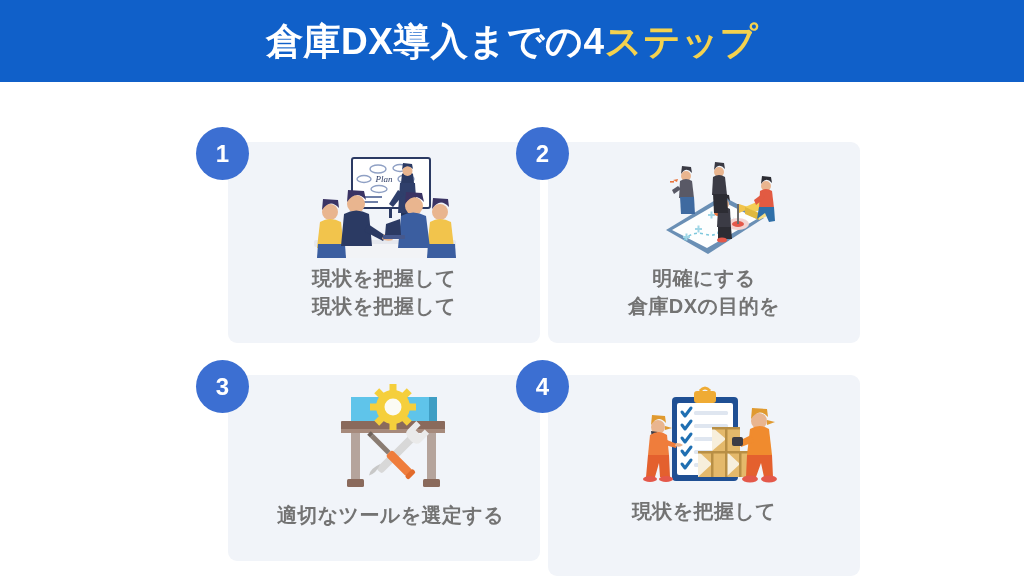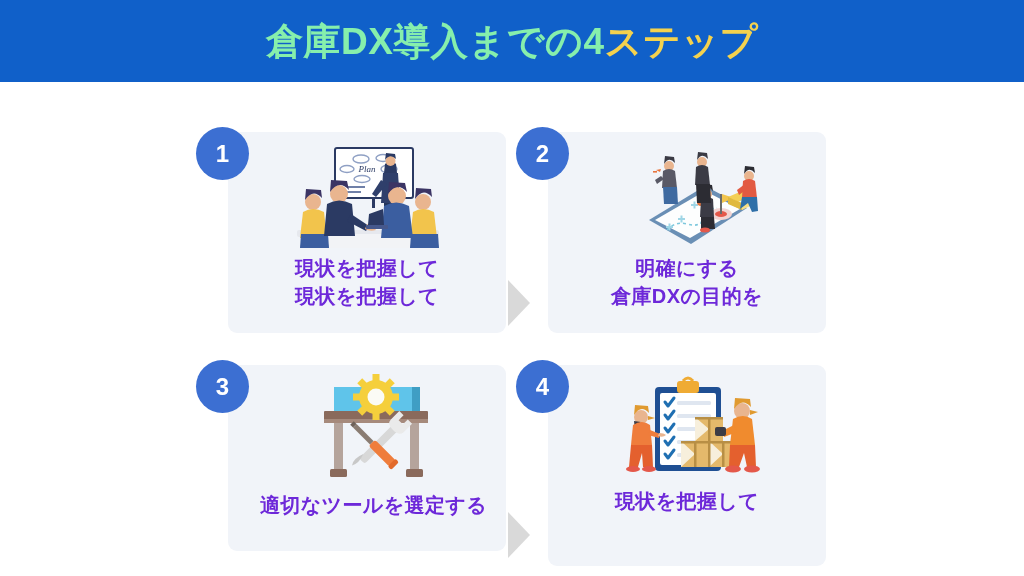--- a/index.html
+++ b/index.html
@@ -27,21 +27,21 @@
     align-items: center;
     justify-content: center;
   }
   #header-title {
     font-size: 37px;
     font-weight: bold;
     letter-spacing: 0.5px;
     white-space: nowrap;
     line-height: 1;
   }
-  .title-white { color: #86efac; }
+  .title-white { color: #ffffff; }
   .title-accent { color: #f4d24e; }
 
   
   #steps-grid {
     position: absolute;
     left: 0;
     top: 82px;
     width: 1024px;
     height: 494px;
   }
@@ -51,22 +51,22 @@
     height: 216px;
   }
   .cell-1 { left: 196px; top: 45px; }
   .cell-2 { left: 516px; top: 45px; }
   .cell-3 { left: 196px; top: 278px; }
   .cell-4 { left: 516px; top: 278px; }
 
   .step-card {
     position: absolute;
     left: 32px;
-    top: 5px;
-    width: 278px;
+    top: 15px;
+    width: 312px;
     height: 201px;
     background: #f1f4f9;
     border-radius: 9px;
     box-sizing: border-box;
     display: flex;
     flex-direction: column;
     align-items: center;
     justify-content: flex-start;
   }
   .card-tall .step-card { height: 186px; padding-left: 13px; }
@@ -93,21 +93,21 @@
     margin-top: 10px;
     width: 180px;
     height: 112px;
     display: flex;
     align-items: center;
     justify-content: center;
   }
   .card-tall .step-art { margin-top: 8px; height: 118px; }
 
   .step-label {
-    color: #6d28d9;
+    color: #737373;
     font-size: 20px;
     font-weight: bold;
     line-height: 1.42;
     text-align: center;
     white-space: nowrap;
     letter-spacing: 0.4px;
   }
   .step-label .lbl-line { display: block; }
 
   

